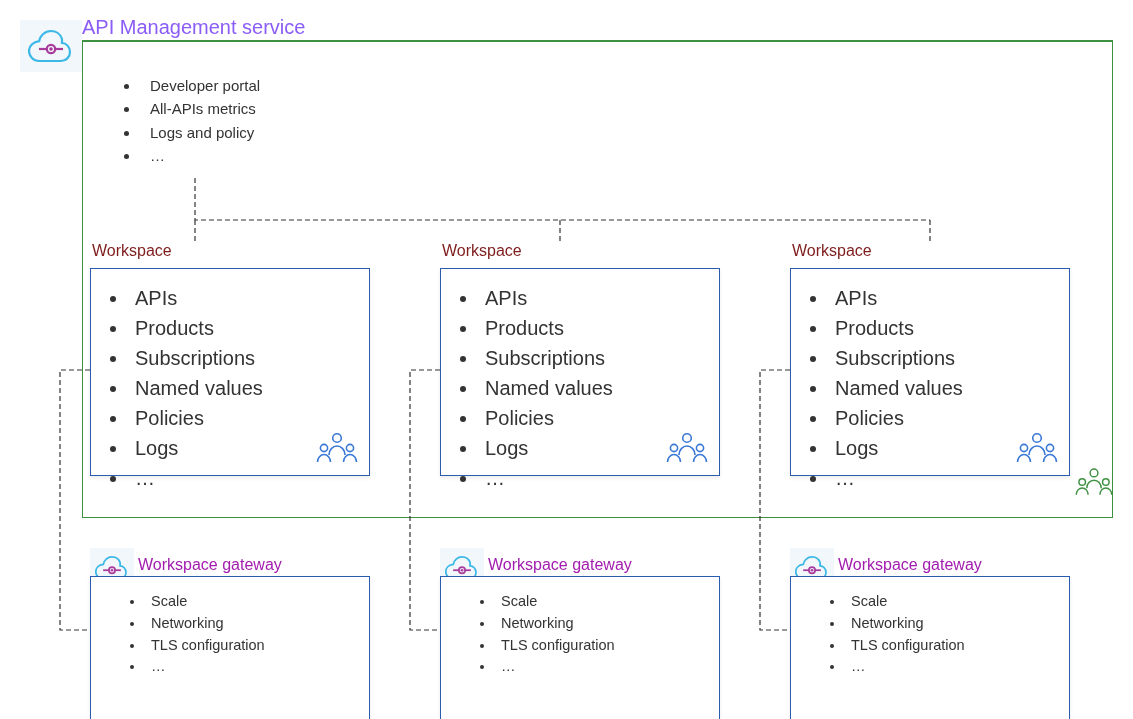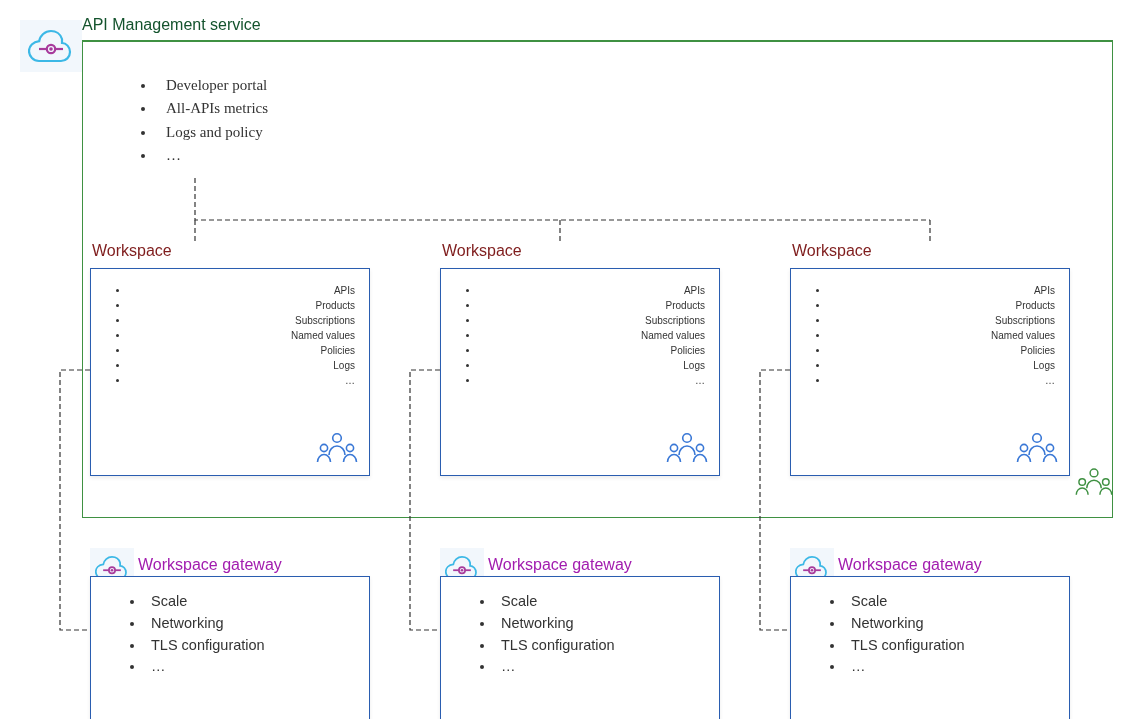--- a/index.html
+++ b/index.html
@@ -22,22 +22,22 @@
     top: 20px;
     width: 1031px;
     height: 478px;
     border: 1px solid #3f9142;
     border-top-width: 2px;
   }
   .service-title {
     position: absolute;
     left: 62px;
     top: -4px;
-    font-size: 16px;
-    color: #14532d;
+    font-size: 20px;
+    color: #8b5cf6;
     background: #fff;
     padding: 0 4px 0 0;
   }
 
   
   .service-icon {
     position: absolute;
     left: 0px;
     top: 0px;
     width: 62px;
@@ -54,43 +54,42 @@
     padding: 0 0 0 40px;
     list-style: disc;
     font-size: 15px;
     line-height: 1.55;
     color: #333;
   }
   ul.feat li { padding-left: 10px; }
 
   .service-list {
     position: absolute;
-    left: 96px;
+    left: 80px;
     top: 54px;
-    font-family: Liberation Serif, serif;
   }
 
   
   .ws-label {
     position: absolute;
     font-size: 16px;
     color: #7f1d1d;
     background: #fff;
     padding: 0 2px;
   }
   .ws-box {
     position: absolute;
     width: 280px;
     height: 208px;
     border: 1px solid #2a5db0;
     background: #fff;
     box-shadow: 0 2px 4px rgba(0,0,0,0.08);
     padding: 14px 14px 12px 8px;
   }
-  .ws-box ul.feat { padding-left: 30px; font-size: 10px; line-height: 1.5; text-align: right; }
+  .ws-box ul.feat { padding-left: 30px; font-size: 20px; line-height: 1.5; }
   .ws-box ul.feat li { padding-left: 6px; }
 
   .ws1-label { left: 70px;  top: 222px; }
   .ws2-label { left: 420px; top: 222px; }
   .ws3-label { left: 770px; top: 222px; }
   .ws1 { left: 70px;  top: 248px; }
   .ws2 { left: 420px; top: 248px; }
   .ws3 { left: 770px; top: 248px; }
 
   

